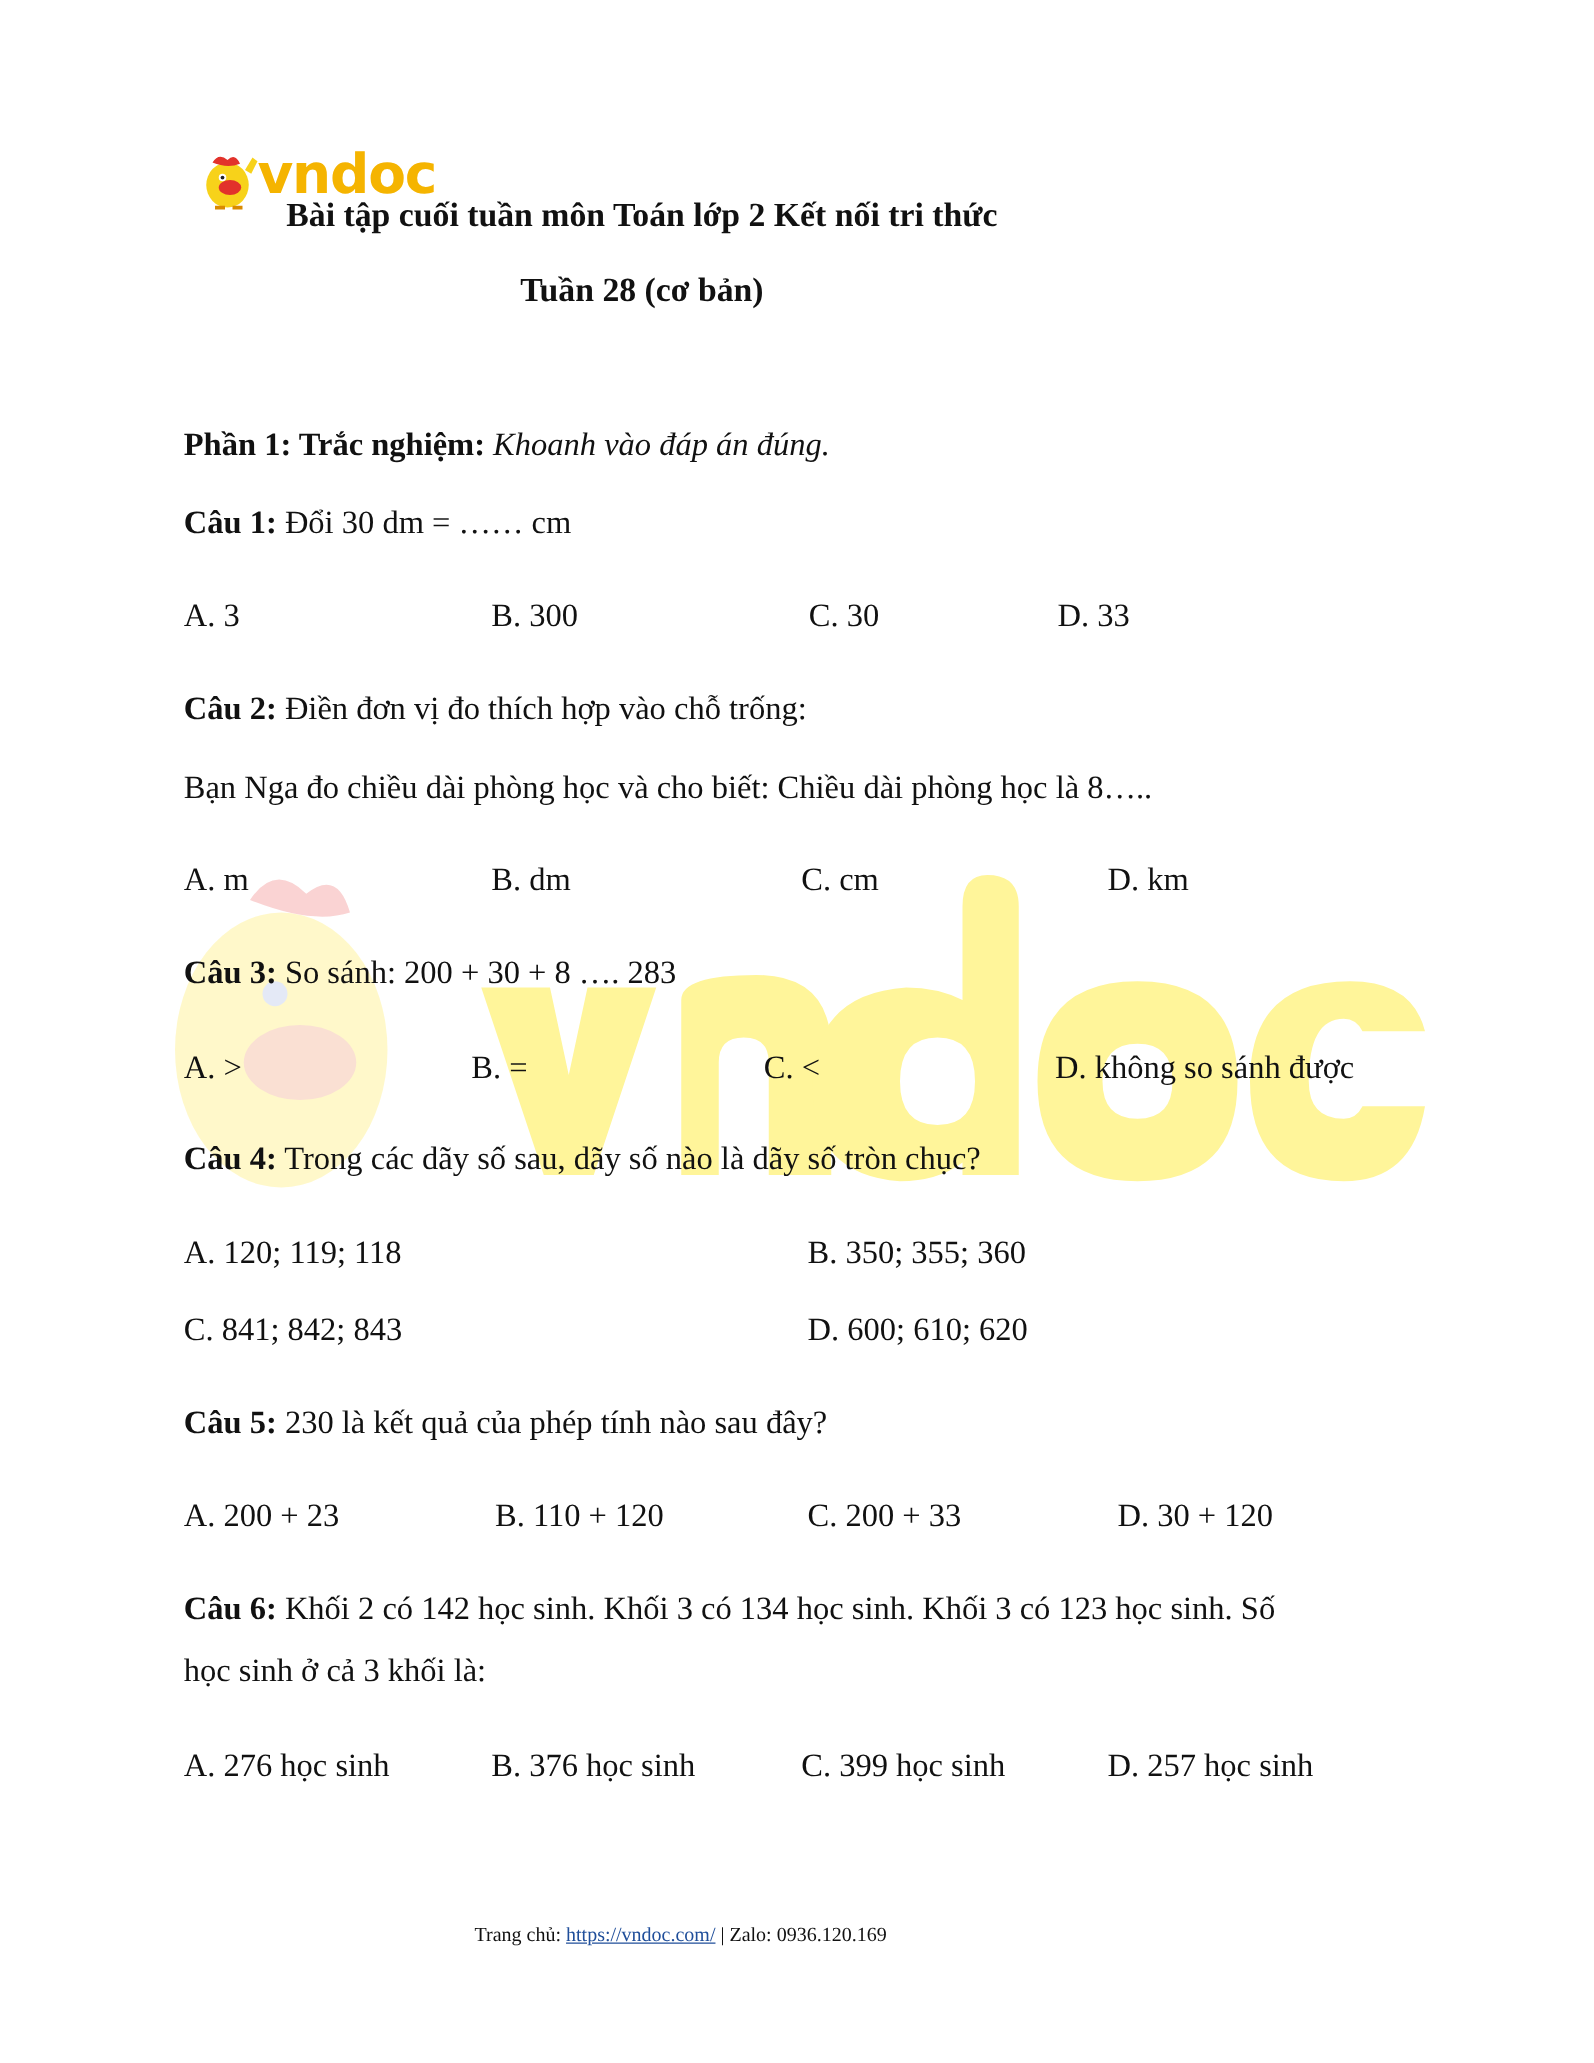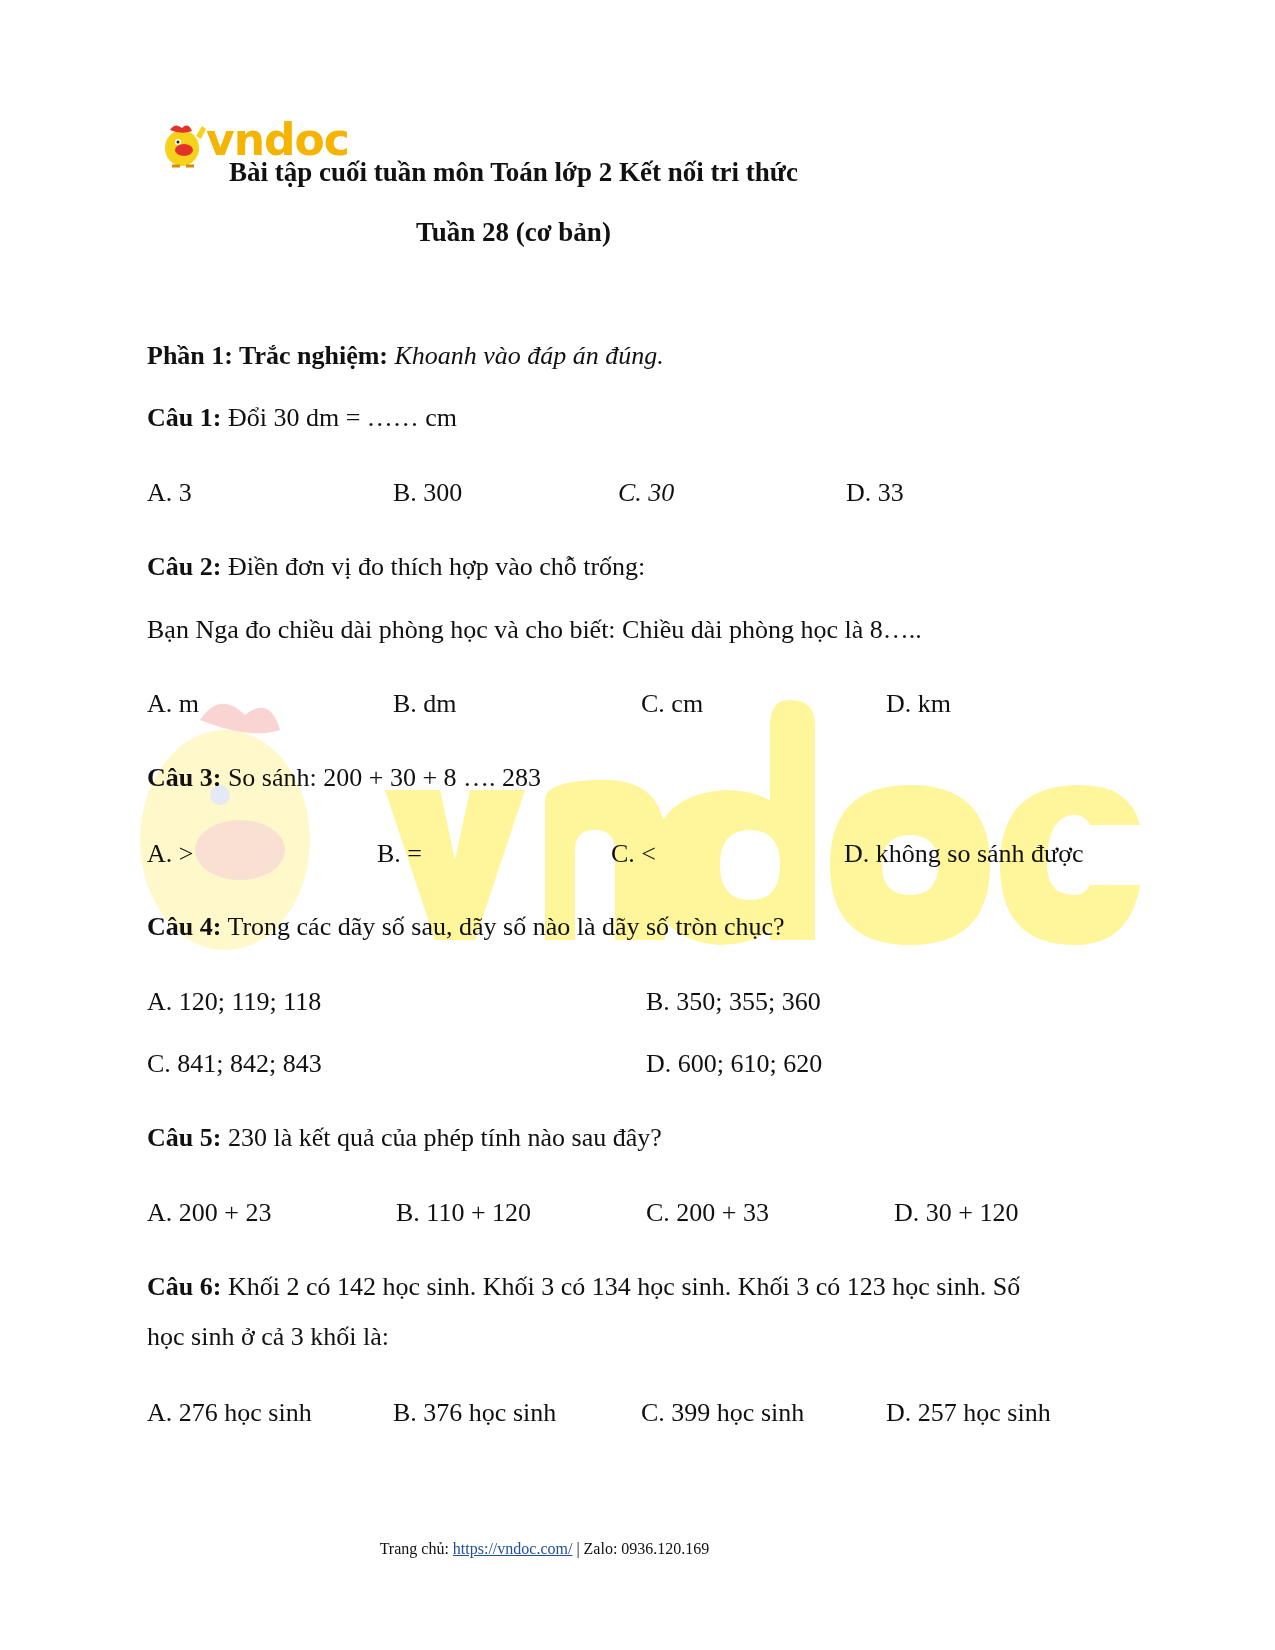--- a/index.html
+++ b/index.html
@@ -59,21 +59,21 @@
   <b>Phần 1: Trắc nghiệm:</b>
   <i>Khoanh vào đáp án đúng.</i>
 </div>
 
 <div class="abs txt" style="left:147px;top:402px;">
   <b>Câu 1:</b>
   <span>Đổi 30 dm = …… cm</span>
 </div>
 <div class="abs txt" style="left:147px;top:477px;">A. 3</div>
 <div class="abs txt" style="left:393px;top:477px;">B. 300</div>
-<div class="abs txt" style="left:618px;top:477px;font-style:italic;">C. 30</div>
+<div class="abs txt" style="left:647px;top:477px;">C. 30</div>
 <div class="abs txt" style="left:846px;top:477px;">D. 33</div>
 
 <div class="abs txt" style="left:147px;top:551px;">
   <b>Câu 2:</b>
   <span>Điền đơn vị đo thích hợp vào chỗ trống:</span>
 </div>
 <div class="abs txt" style="left:147px;top:614px;">Bạn Nga đo chiều dài phòng học và cho biết: Chiều dài phòng học là 8…..</div>
 <div class="abs txt" style="left:147px;top:688px;">A. m</div>
 <div class="abs txt" style="left:393px;top:688px;">B. dm</div>
 <div class="abs txt" style="left:641px;top:688px;">C. cm</div>

